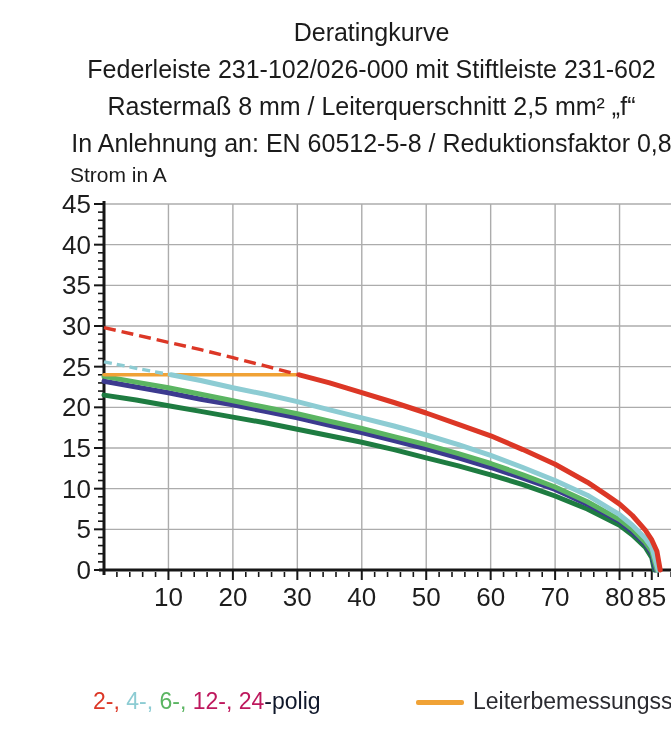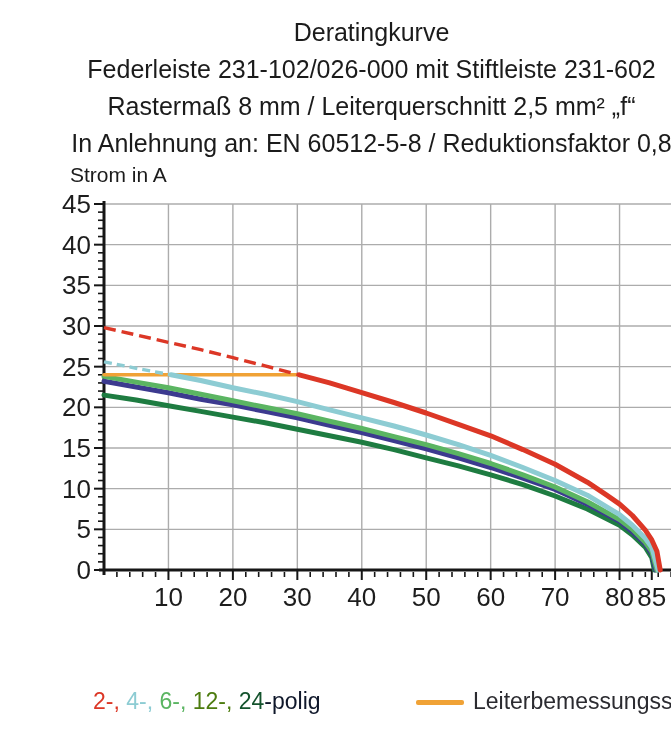--- a/index.html
+++ b/index.html
@@ -167,20 +167,20 @@
       <polyline points="68.0,381.3 100.2,387.0 132.4,392.7 164.7,399.2 196.9,404.9 229.1,411.4 261.3,417.9 293.6,425.2 325.8,432.5 358.0,440.7 390.2,448.8 422.4,457.8 454.7,467.5 486.9,478.1 519.1,489.5 551.3,504.1 583.6,521.2 596.4,531.8 609.3,544.0 615.8,553.7 619.6,570.0" fill="none" stroke="#3C3A8F" stroke-width="5" stroke-linejoin="round" stroke-linecap="round"></polyline>
       <polyline points="68.0,376.4 100.2,382.1 132.4,387.8 164.7,394.3 196.9,400.8 229.1,407.3 261.3,413.8 293.6,421.2 325.8,428.5 358.0,436.6 390.2,444.7 422.4,453.7 454.7,463.5 486.9,474.8 519.1,487.0 551.3,501.7 583.6,519.6 596.4,529.3 609.3,542.3 615.8,551.3 620.9,570.0" fill="none" stroke="#5BB562" stroke-width="5" stroke-linejoin="round" stroke-linecap="round"></polyline>
       <polyline points="68.0,374.8 263.3,374.8" fill="none" stroke="#F0A236" stroke-width="3.5" stroke-linejoin="round" stroke-linecap="round"></polyline>
       <polyline points="68.0,361.8 100.2,368.3 135.0,374.8" fill="none" stroke="#8DCCD3" stroke-width="3.4" stroke-linejoin="round" stroke-linecap="butt" stroke-dasharray="8 5"></polyline>
       <polyline points="135.0,374.8 164.7,380.5 196.9,387.8 229.1,394.3 261.3,401.6 293.6,409.8 325.8,417.9 358.0,426.0 390.2,435.0 422.4,444.7 454.7,455.3 486.9,467.5 519.1,480.5 551.3,495.2 583.6,514.7 596.4,525.3 609.3,538.3 615.8,547.2 622.2,570.0" fill="none" stroke="#8DCCD3" stroke-width="5" stroke-linejoin="round" stroke-linecap="round"></polyline>
       <polyline points="68.0,327.6 100.2,334.9 132.4,342.3 164.7,349.6 196.9,357.7 229.1,365.9 263.3,374.8" fill="none" stroke="#DC3726" stroke-width="3.4" stroke-linejoin="round" stroke-linecap="butt" stroke-dasharray="12 6"></polyline>
       <polyline points="263.3,374.8 293.6,382.9 325.8,392.7 358.0,402.5 390.2,413.0 422.4,424.4 454.7,435.8 486.9,449.6 519.1,464.3 551.3,482.2 570.7,495.2 583.6,504.1 596.4,515.5 609.3,530.1 615.8,539.9 620.9,551.3 624.2,570.0" fill="none" stroke="#DC3726" stroke-width="5" stroke-linejoin="round" stroke-linecap="round"></polyline>
     </svg>
 
 
-  <div class="legend-poles" id="legend-poles"><span style="color: rgb(220, 55, 38);">2-, </span><span style="color: rgb(141, 204, 211);">4-, </span><span style="color: rgb(91, 181, 98);">6-, </span><span style="color: #4d7c0f;">12-, </span><span style="color: #14532d;">24</span><span style="color: #0f172a;">-polig</span></div>
+  <div class="legend-poles" id="legend-poles"><span style="color: rgb(220, 55, 38);">2-, </span><span style="color: rgb(141, 204, 211);">4-, </span><span style="color: rgb(91, 181, 98);">6-, </span><span style="color: #be185d;">12-, </span><span style="color: #be185d;">24</span><span style="color: #0f172a;">-polig</span></div>
 
   <div class="legend-rated">
     <span class="rated-swatch" id="rated-swatch" style="background: rgb(240, 162, 54);"></span>
     <span class="rated-label">Leiterbemessungsstrom</span>
   </div>
 
 </div>
 
 </body></html>

